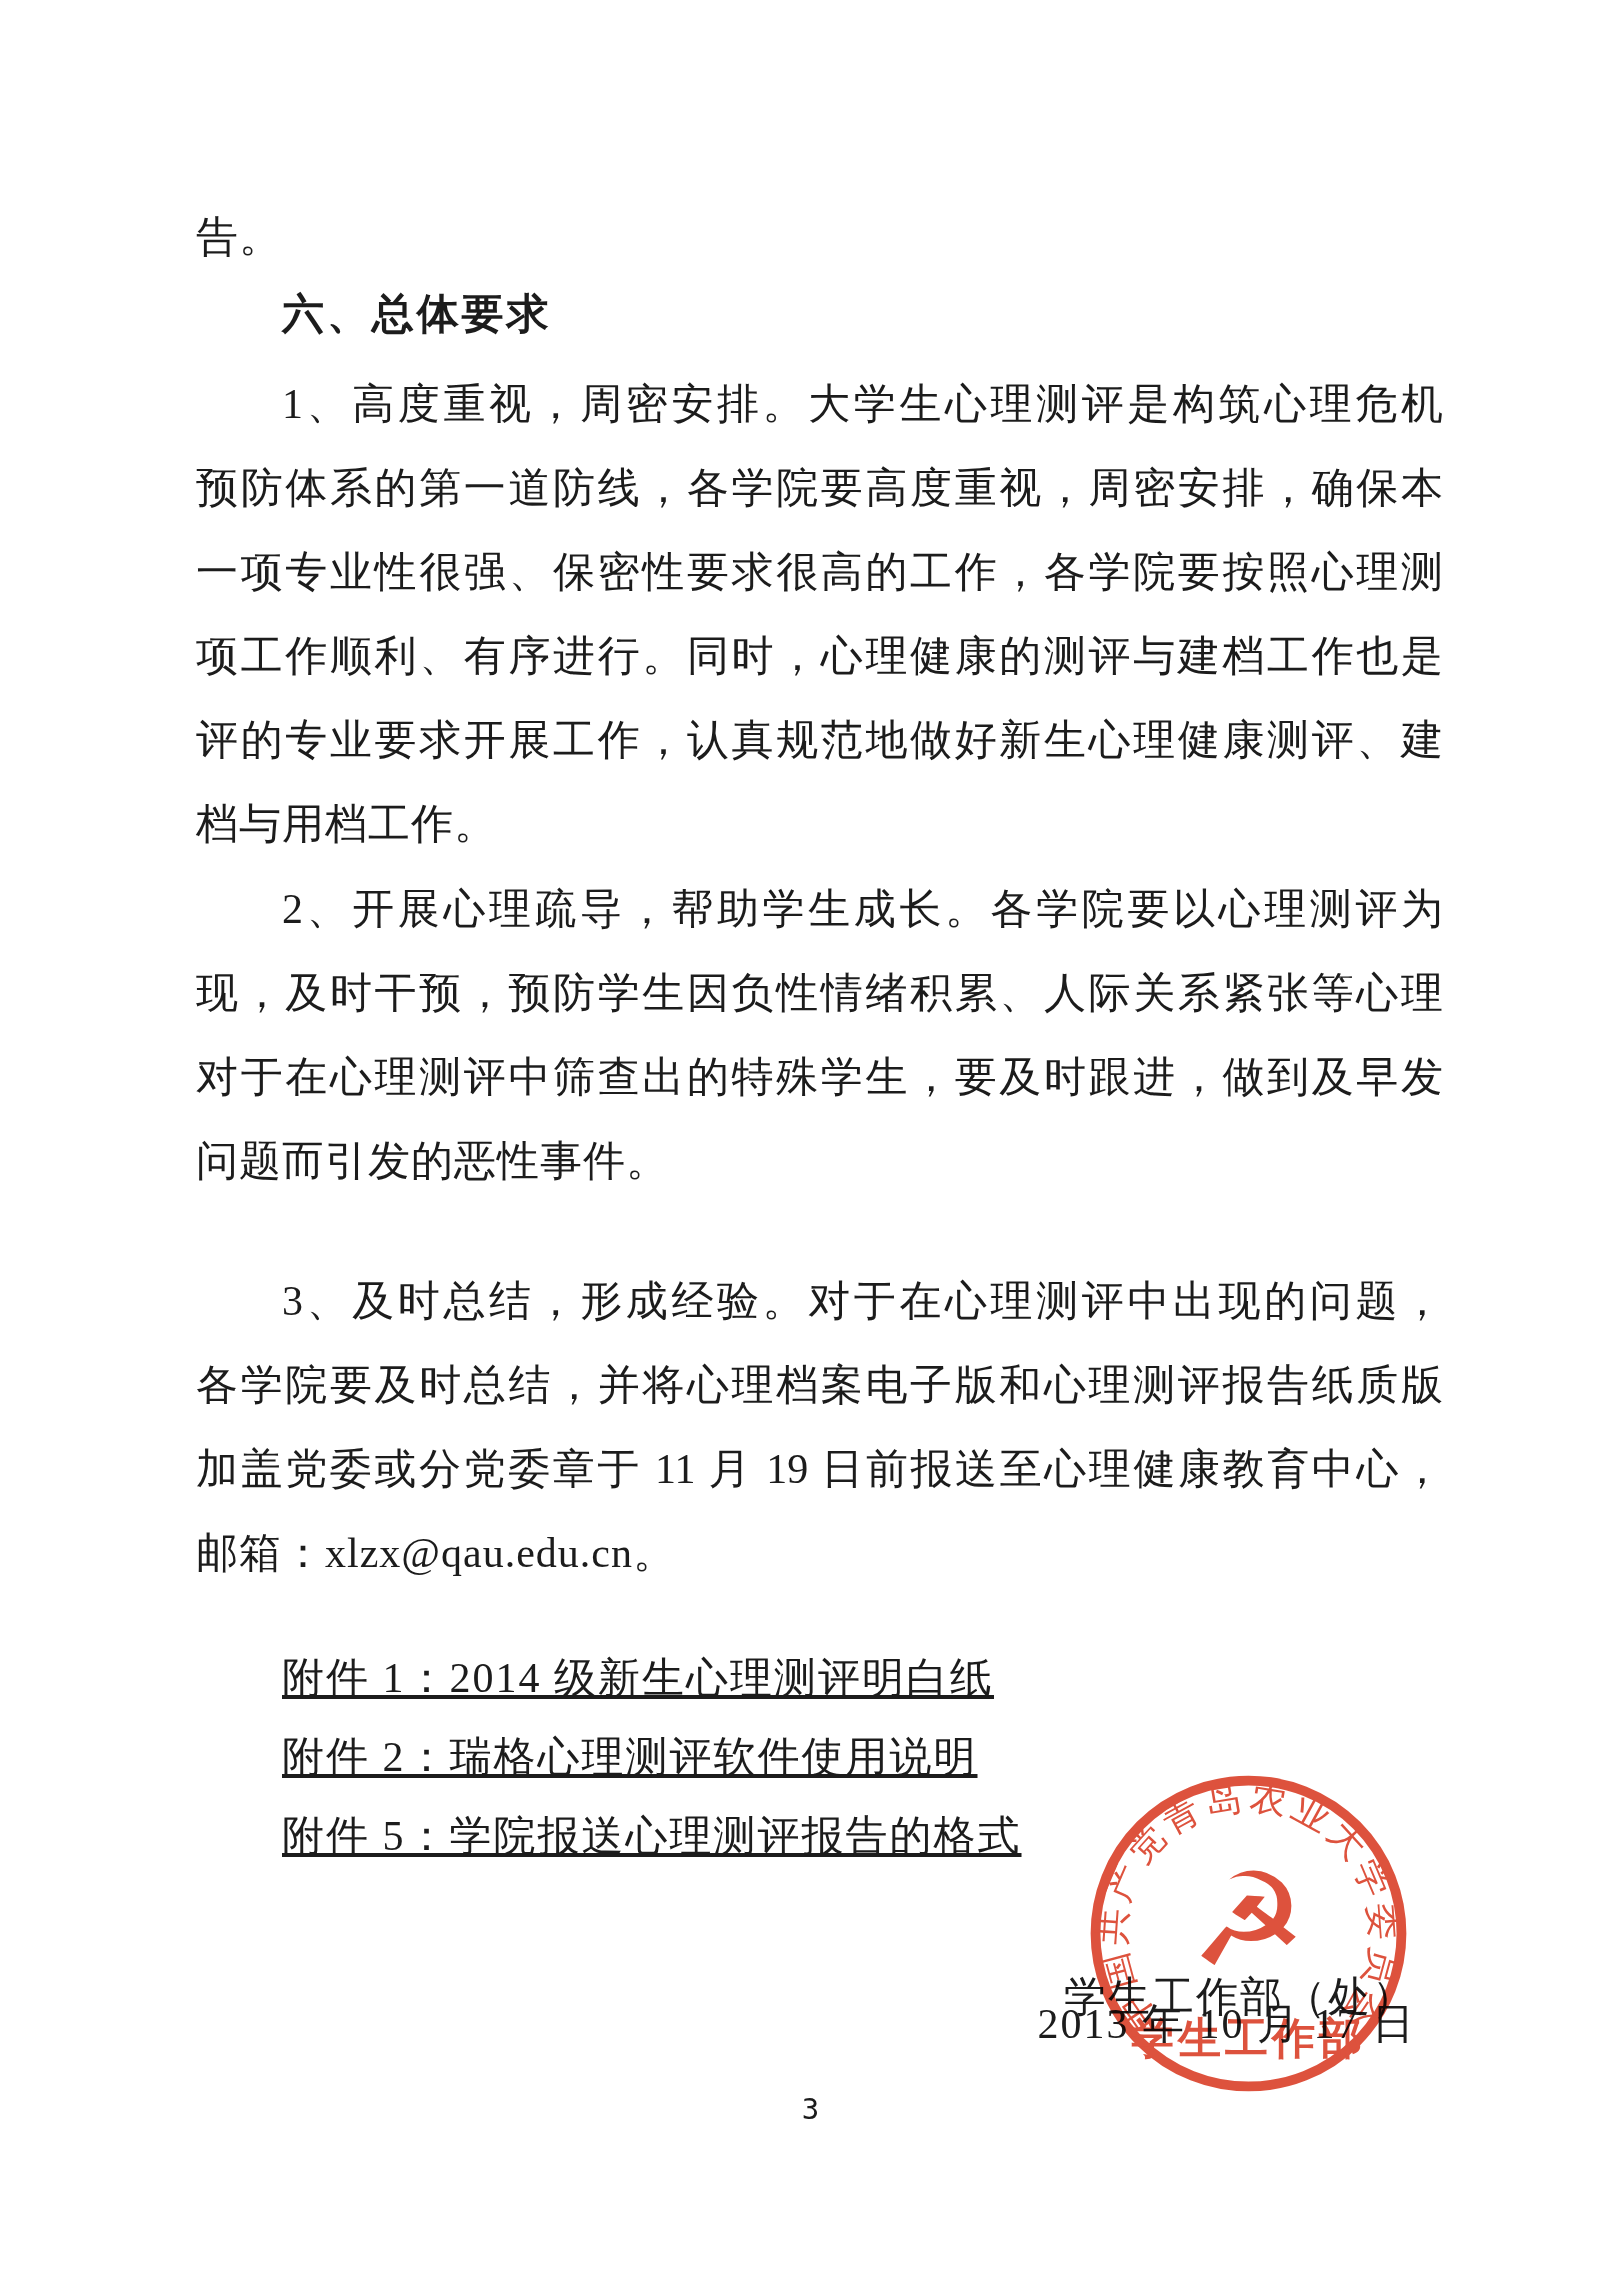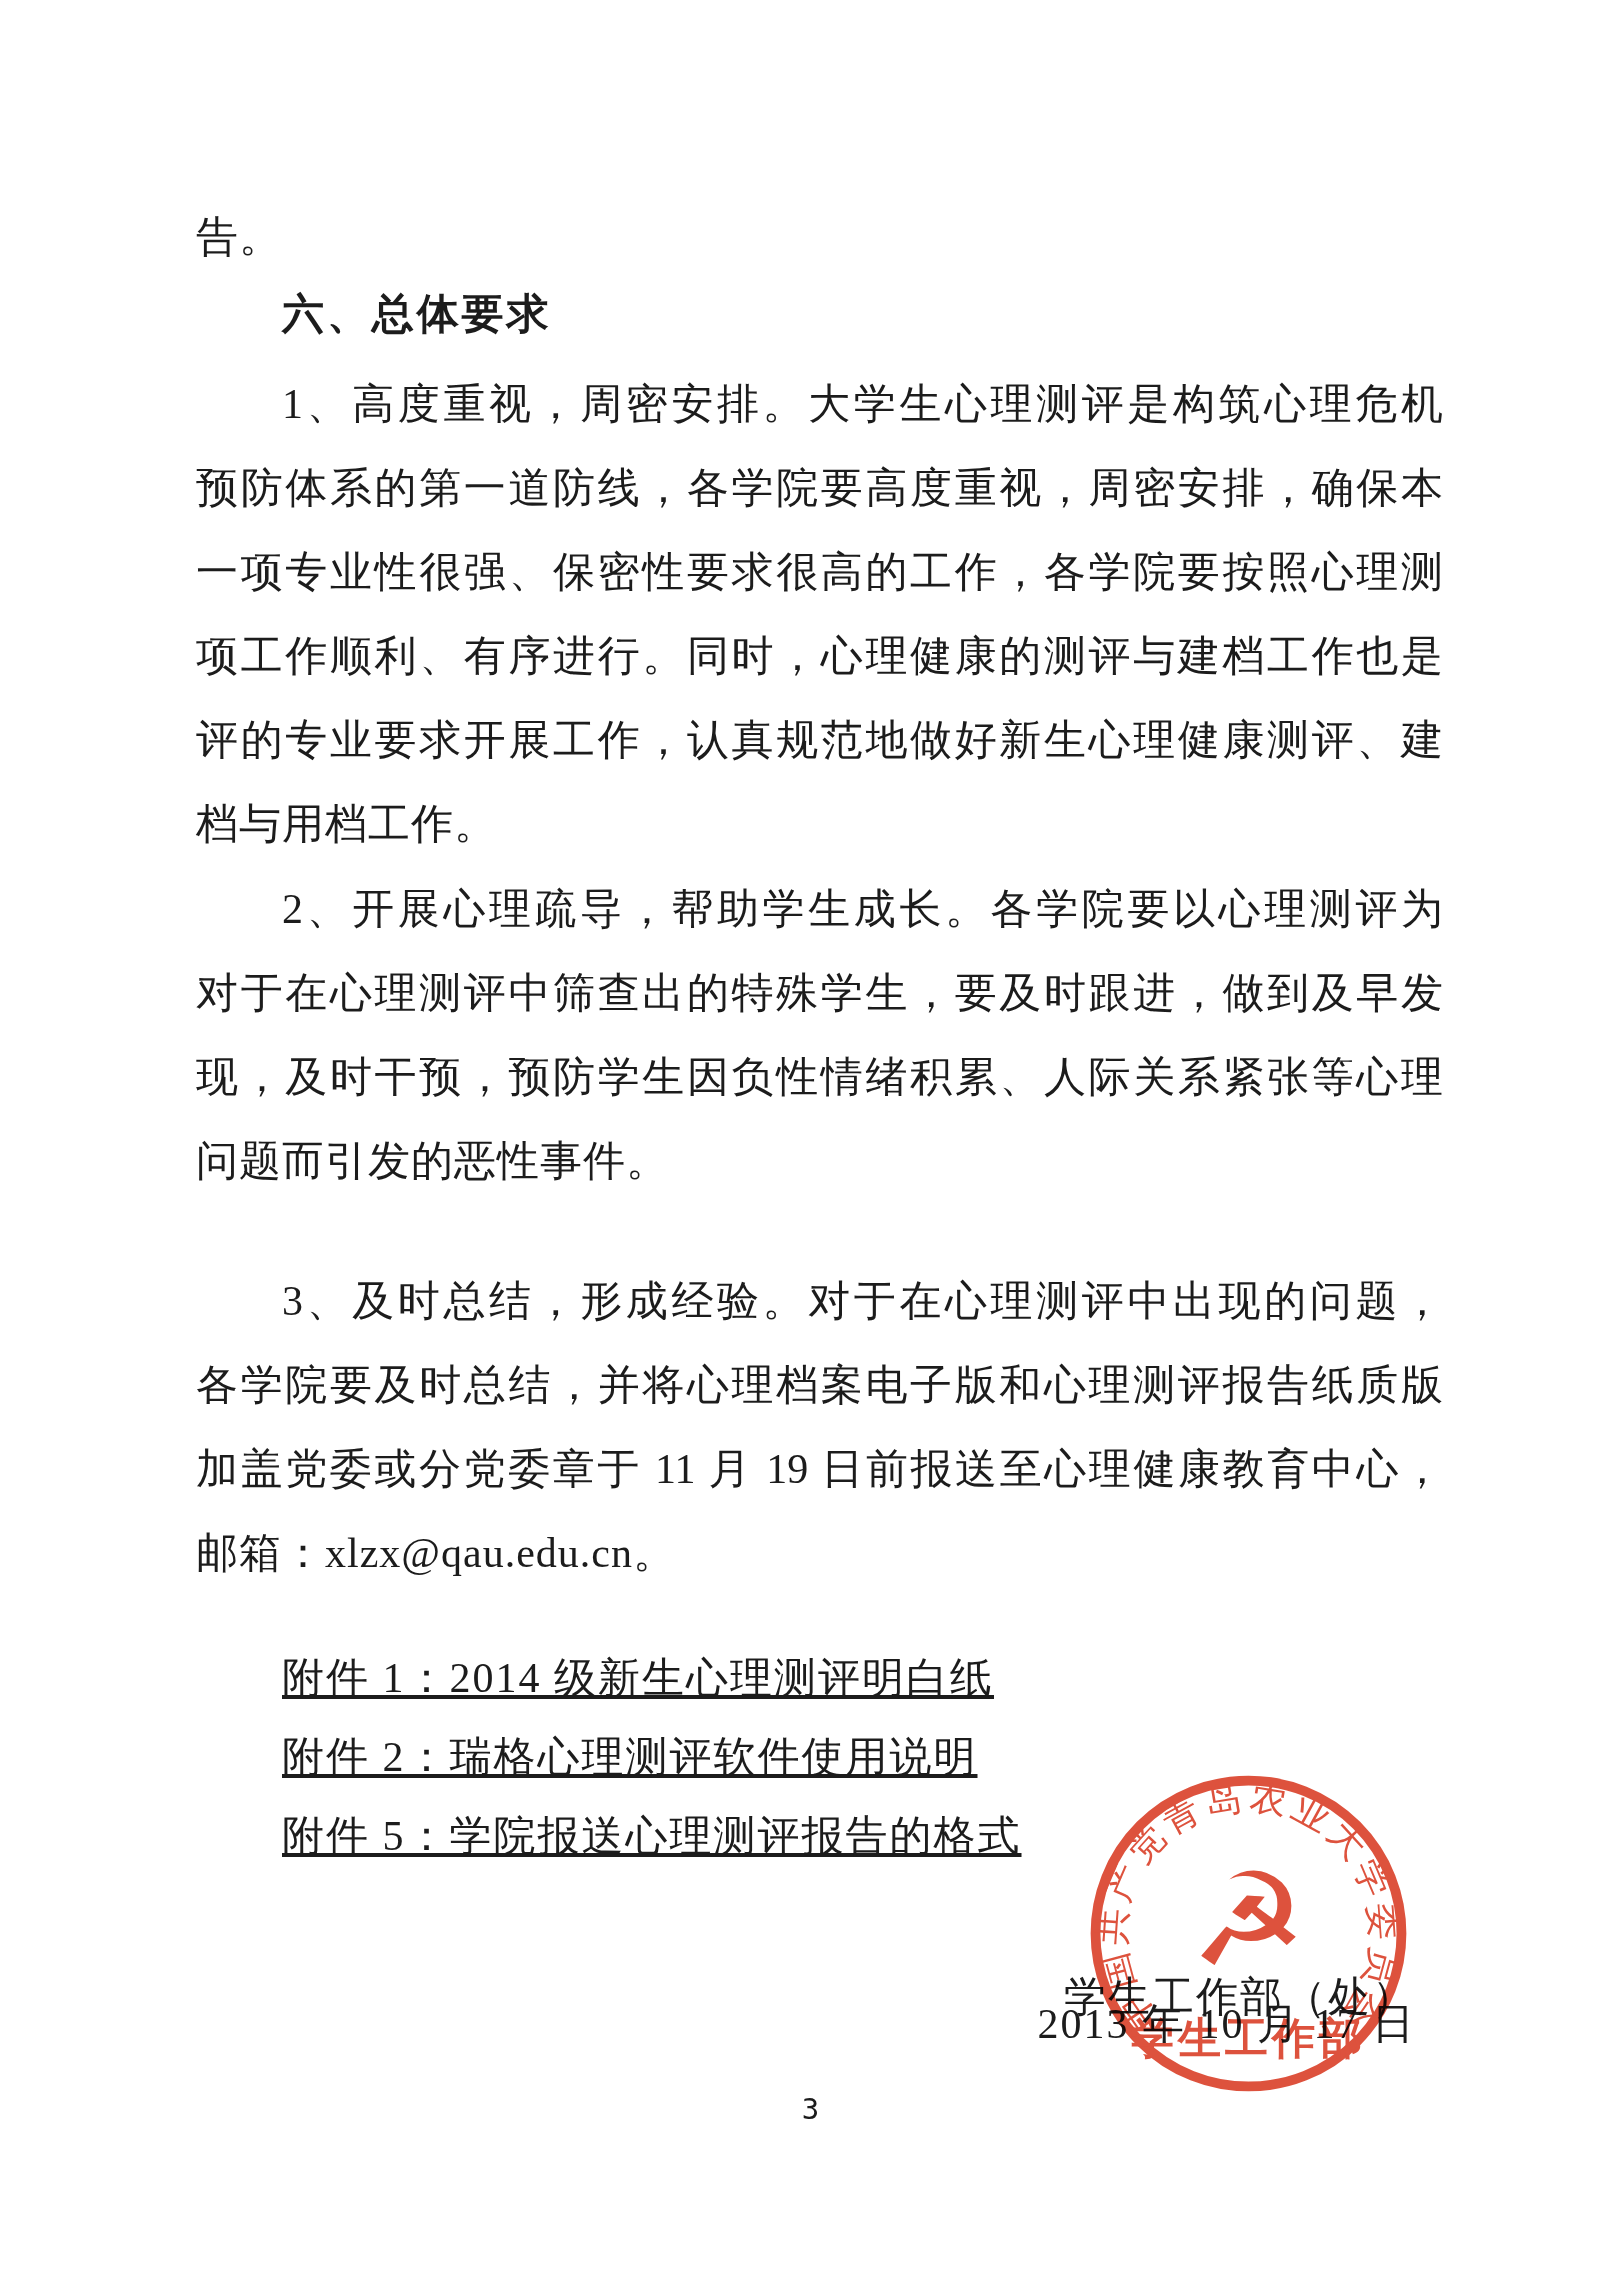--- a/index.html
+++ b/index.html
@@ -61,22 +61,22 @@
     <div class="line jfull indent">1、高度重视，周密安排。大学生心理测评是构筑心理危机</div>
     <div class="line jfull">预防体系的第一道防线，各学院要高度重视，周密安排，确保本</div>
     <div class="line jfull">一项专业性很强、保密性要求很高的工作，各学院要按照心理测</div>
     <div class="line jfull">项工作顺利、有序进行。同时，心理健康的测评与建档工作也是</div>
     <div class="line jfull">评的专业要求开展工作，认真规范地做好新生心理健康测评、建</div>
     <div class="line">档与用档工作。</div>
   </div>
 
   <div class="textcol" style="top:867px">
     <div class="line jfull indent">2、开展心理疏导，帮助学生成长。各学院要以心理测评为</div>
+    <div class="line jfull">现，及时干预，预防学生因负性情绪积累、人际关系紧张等心理</div>
     <div class="line jfull">对于在心理测评中筛查出的特殊学生，要及时跟进，做到及早发</div>
-    <div class="line jfull">现，及时干预，预防学生因负性情绪积累、人际关系紧张等心理</div>
     <div class="line">问题而引发的恶性事件。</div>
   </div>
 
   <div class="textcol" style="top:1259px">
     <div class="line jfull indent">3、及时总结，形成经验。对于在心理测评中出现的问题，</div>
     <div class="line jfull">各学院要及时总结，并将心理档案电子版和心理测评报告纸质版</div>
     <div class="line jfull">加盖党委或分党委章于 11 月 19 日前报送至心理健康教育中心，</div>
     <div class="line">邮箱：xlzx@qau.edu.cn。</div>
   </div>
 

